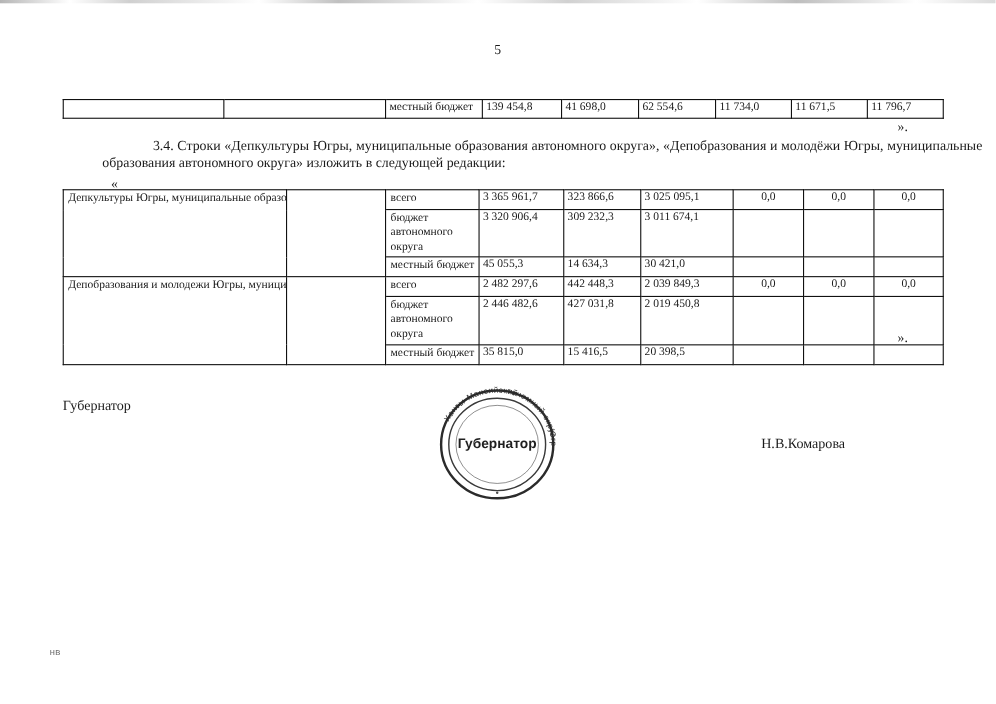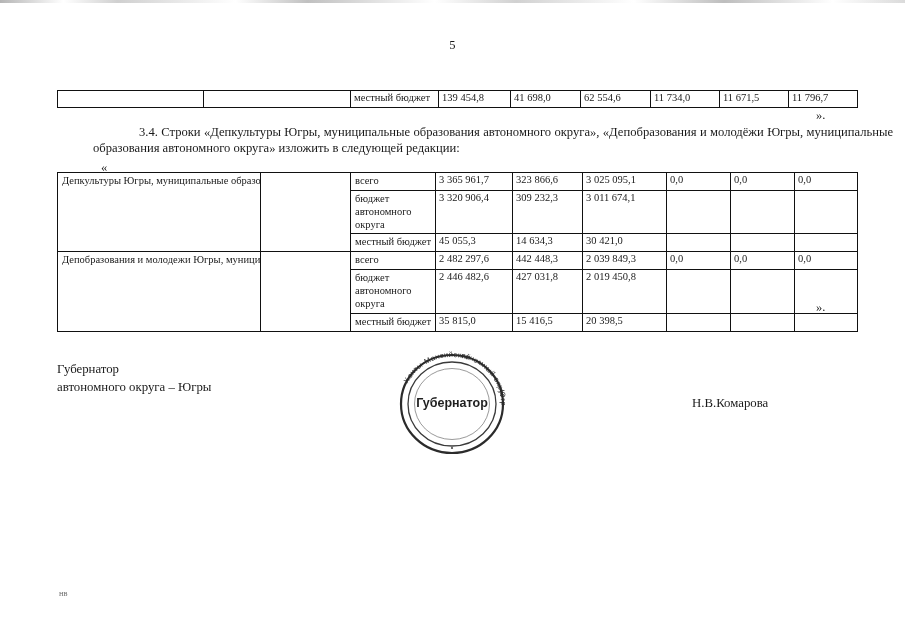--- a/index.html
+++ b/index.html
@@ -57,21 +57,21 @@
     border: 1px solid #111;
     padding: 1px 3px;
     vertical-align: top;
     overflow: hidden;
     white-space: nowrap;
   }
   td.num {
     text-align: left;
     padding-right: 7px;
   }
-  td.center { }
+  td.center { text-align: center; }
   td.lbl {
     white-space: normal;
     text-align: left;
   }
   td.src {
     white-space: normal;
     text-align: left;
   }
 
   
@@ -146,24 +146,24 @@
     width: 126px;
     height: 110px;
     pointer-events: none;
   }
   .stamp svg { display: block; }
 
   
   .footer-mark {
     position: absolute;
     top: 588px;
-    left: 59px;
+    left: 45px;
     font-size: 8.5px;
     color: #6e6e6e;
-    font-family: Liberation Serif, serif;
+    font-family: Liberation Mono, monospace;
   }
 </style>
 </head>
 <body>
 
 <div class="page">
 
   <div class="scan-edge"></div>
 
   <div class="page-number">5</div>
@@ -278,21 +278,20 @@
         <td class="center"></td>
         <td class="center"></td>
       </tr>
     </tbody>
   </table>
 
   <div class="closing-quote" id="quote-bottom">».</div>
 
   <div class="signature">
     <div>Губернатор</div>
-    <div>автономного округа – Югры</div>
   </div>
 
   <div class="signer-name">Н.В.Комарова</div>
 
   <div class="stamp">
     <svg width="126" height="110" viewBox="0 0 126 110" xmlns="http://www.w3.org/2000/svg">
       <defs>
         <path id="arcOuter" d="M 14,57 A 49,47 0 0 1 112,57" fill="none"></path>
         <path id="arcInner" d="M 20,57 A 43,41 0 0 1 106,57" fill="none"></path>
       </defs>

